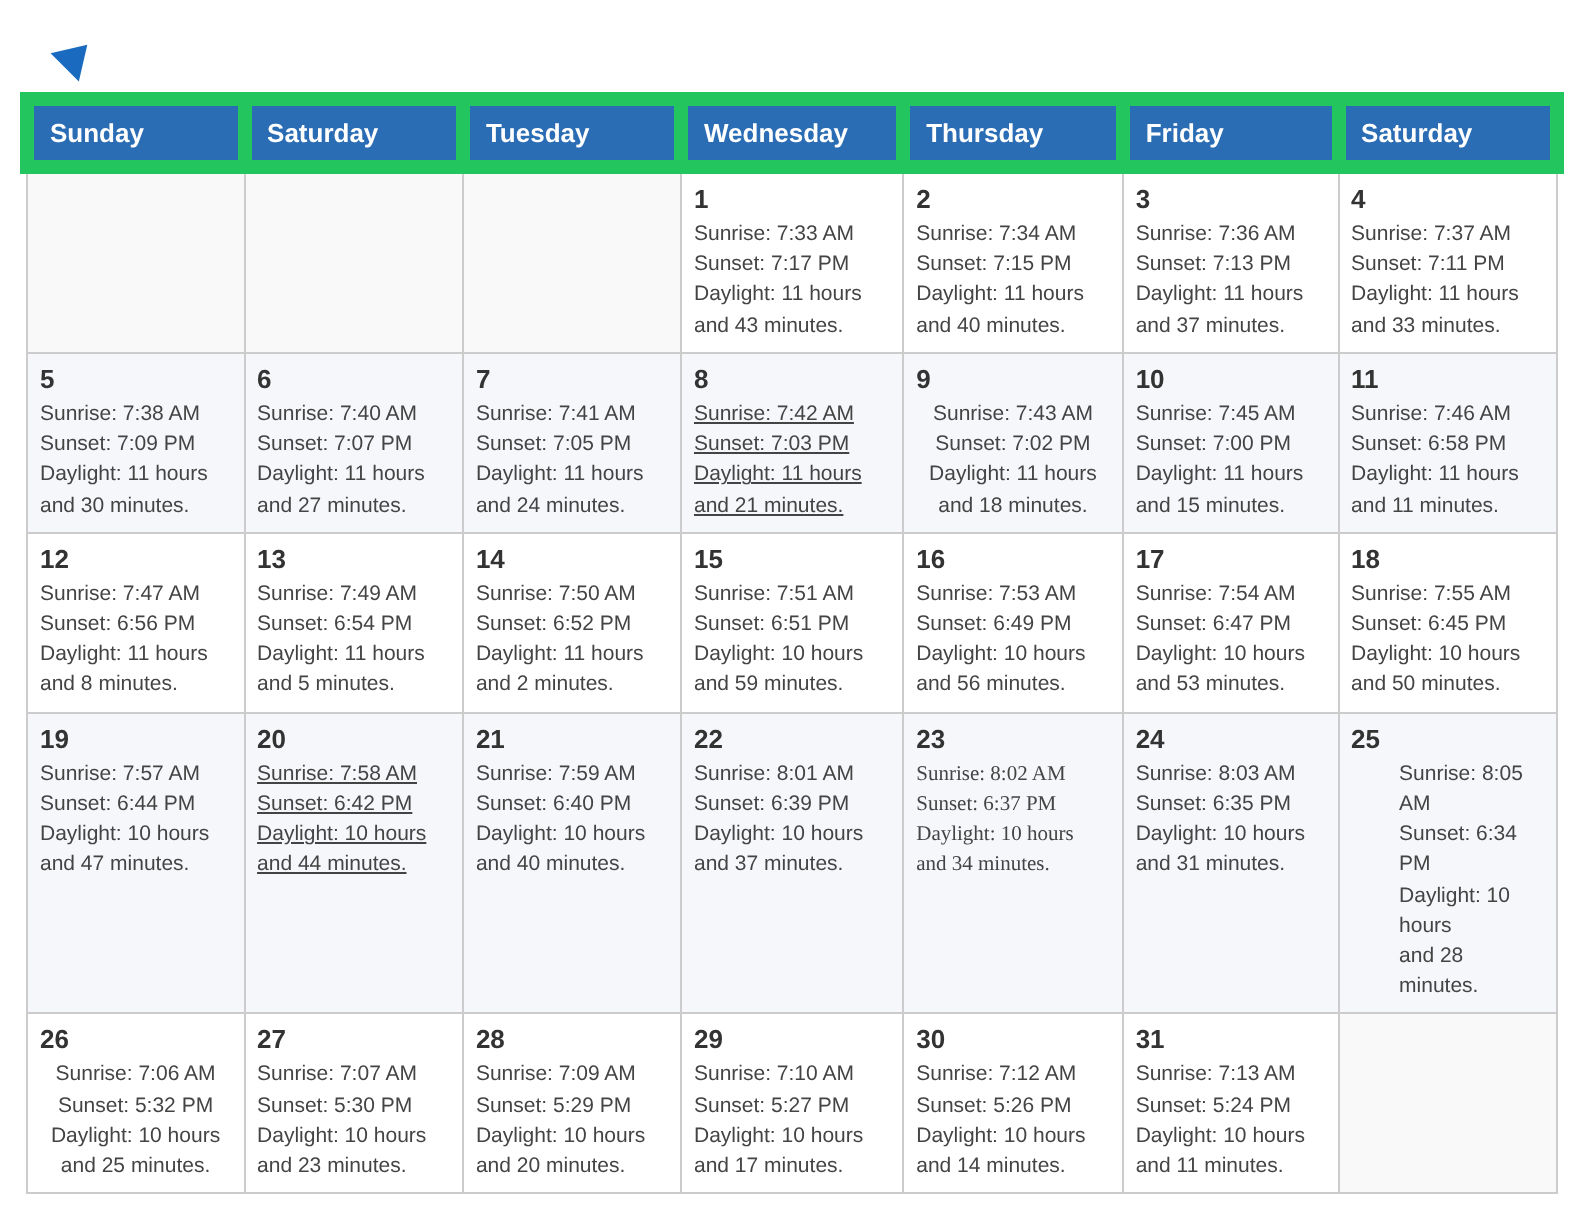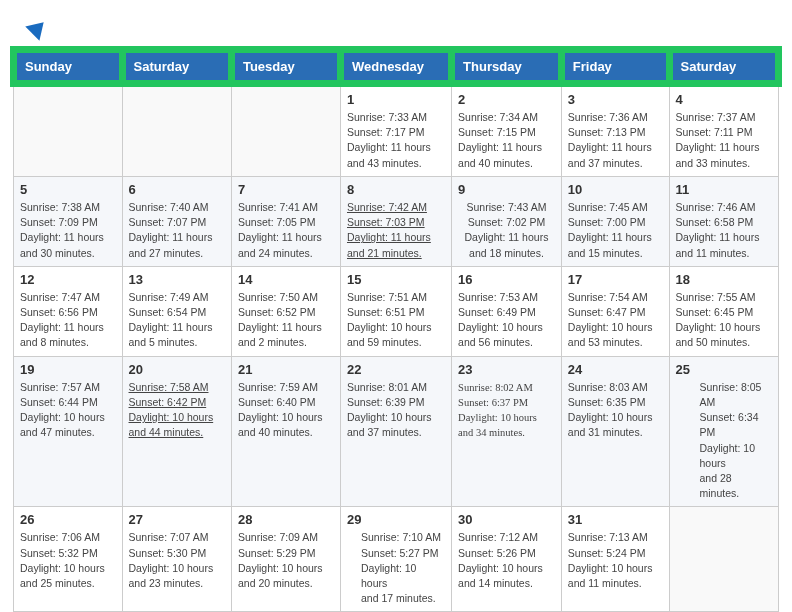--- a/index.html
+++ b/index.html
@@ -312,42 +312,42 @@
           <span class="day-number">25</span>
           <div class="day-info" style="white-space: pre-line; margin-left: 24px;">Sunrise: 8:05 AM
 Sunset: 6:34 PM
 Daylight: 10 hours
 and 28 minutes.</div>
         </td>
       </tr>
       <tr>
         <td>
           <span class="day-number">26</span>
-          <div class="day-info" style="white-space: pre-line;">Sunrise: 7:06 AM
+          <div class="day-info" style="white-space: pre-line; text-align: center;">Sunrise: 7:06 AM
 Sunset: 5:32 PM
 Daylight: 10 hours
 and 25 minutes.</div>
         </td>
         <td>
           <span class="day-number">27</span>
           <div class="day-info" style="white-space: pre-line;">Sunrise: 7:07 AM
 Sunset: 5:30 PM
 Daylight: 10 hours
 and 23 minutes.</div>
         </td>
         <td>
           <span class="day-number">28</span>
           <div class="day-info" style="white-space: pre-line;">Sunrise: 7:09 AM
 Sunset: 5:29 PM
 Daylight: 10 hours
 and 20 minutes.</div>
         </td>
         <td>
           <span class="day-number">29</span>
-          <div class="day-info" style="white-space: pre-line; margin-left: 14px;">Sunrise: 7:10 AM
+          <div class="day-info" style="white-space: pre-line;">Sunrise: 7:10 AM
 Sunset: 5:27 PM
 Daylight: 10 hours
 and 17 minutes.</div>
         </td>
         <td>
           <span class="day-number">30</span>
           <div class="day-info" style="white-space: pre-line;">Sunrise: 7:12 AM
 Sunset: 5:26 PM
 Daylight: 10 hours
 and 14 minutes.</div>

